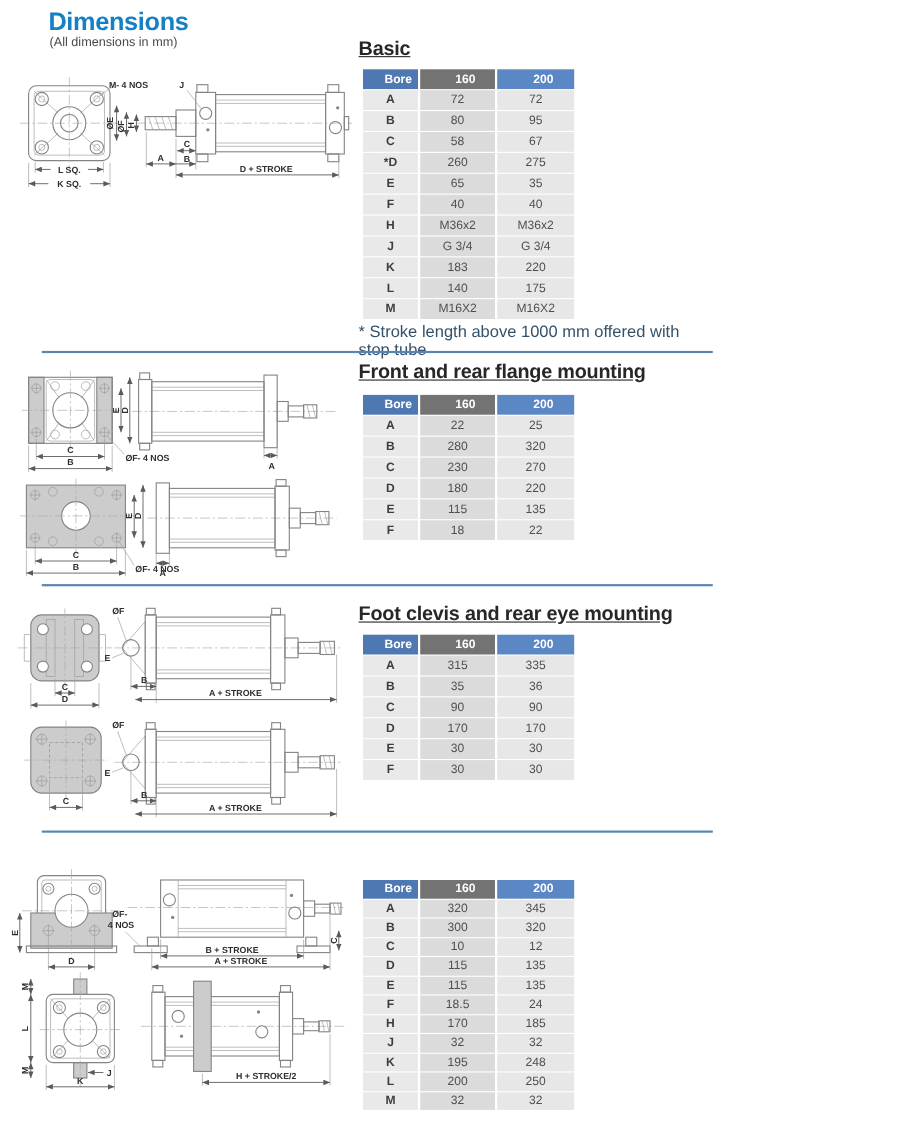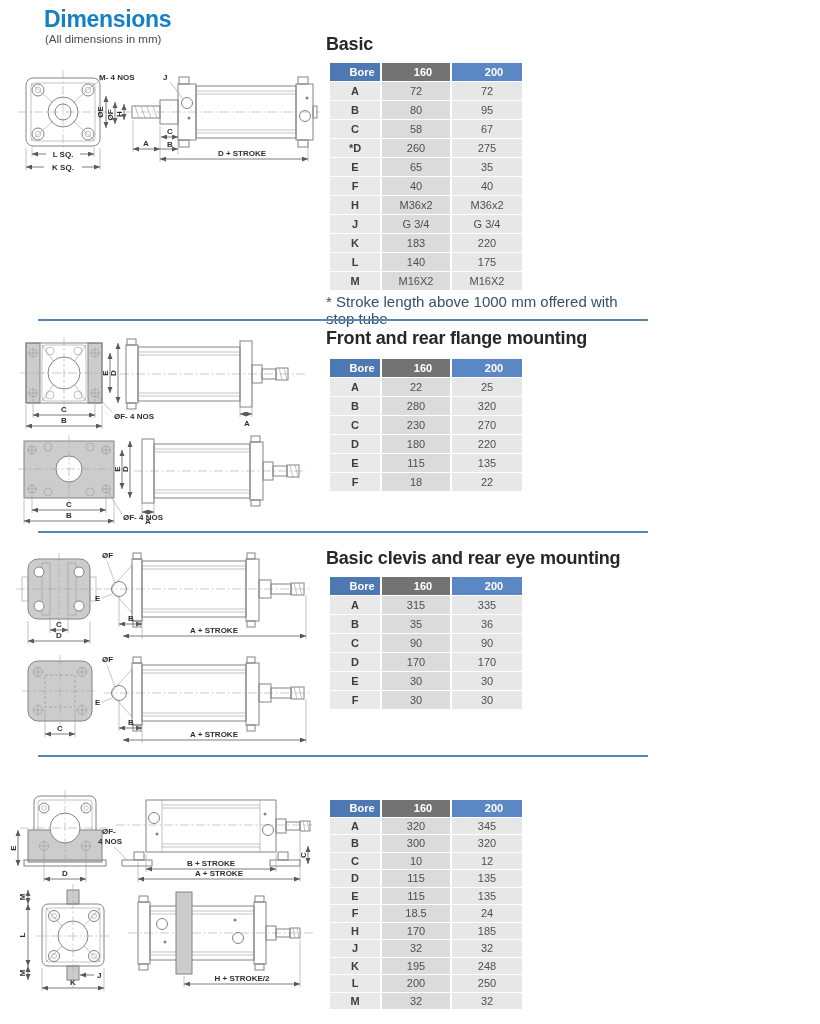--- a/index.html
+++ b/index.html
@@ -4,21 +4,21 @@
 <style>
   html,body{margin:0;padding:0;}
   body{font-family:"Liberation Sans", sans-serif; background:#fff;}
   #page{position:relative; width:648px; height:1024px; background:#ffffff; overflow:hidden;}
 
   .page-title{position:absolute; left:44px; top:6px; font-size:23px; font-weight:bold; color:#1680c4; letter-spacing:-0.3px;}
   .page-subtitle{position:absolute; left:45px; top:33px; font-size:11.5px; color:#4a4a4a;}
 
   .corner-deco{position:absolute; left:645px; top:10px; width:80px; height:2px; background:#e2e5e8; transform:rotate(24deg);}
 
-  .section-title{position:absolute; font-size:18px; font-weight:bold; color:#272727; letter-spacing:-0.2px;}
+  .section-title{position:absolute; font-size:18px; font-weight:bold; color:#272727; letter-spacing:-0.2px;text-decoration:underline;}
   .st1{left:326px; top:34px;}
   .st2{left:326px; top:328px;}
   .st3{left:326px; top:548px;}
   .st4{left:326px; top:770px;}
 
   .sep{position:absolute; left:38px; width:744px; height:2px; background:#5986b0;}
   .sep1{top:319px;} .sep2{top:531px;} .sep3{top:755px;}
 
   table.dim-table{position:absolute; border-collapse:separate; border-spacing:2px 1px; table-layout:fixed;}
   .tbl1{left:328px; top:62px;}
@@ -400,21 +400,21 @@
         <tr>
           <td class="c0">F</td>
           <td class="c1">18</td>
           <td class="c2">22</td>
         </tr>
       </tbody>
   </table>
 
   <div class="sep sep2"></div>
 
-  <div class="section-title st3">Basic clevis and rear eye mounting</div>
+  <div class="section-title st3">Foot clevis and rear eye mounting</div>
 
   <svg class="drawing dw3" width="310" height="206" viewBox="0 0 310 206">
 
     <rect class="gf" x="18" y="14" width="62" height="60" rx="10"></rect>
     <rect class="olt" x="32" y="18" width="8" height="52"></rect>
     <rect class="olt" x="58" y="18" width="8" height="52"></rect>
     <rect class="olt" x="12" y="32" width="6" height="24"></rect>
     <rect class="olt" x="80" y="32" width="6" height="24"></rect>
     <circle class="wf" cx="29" cy="27" r="5"></circle>
       <circle class="wf" cx="69" cy="27" r="5"></circle>

